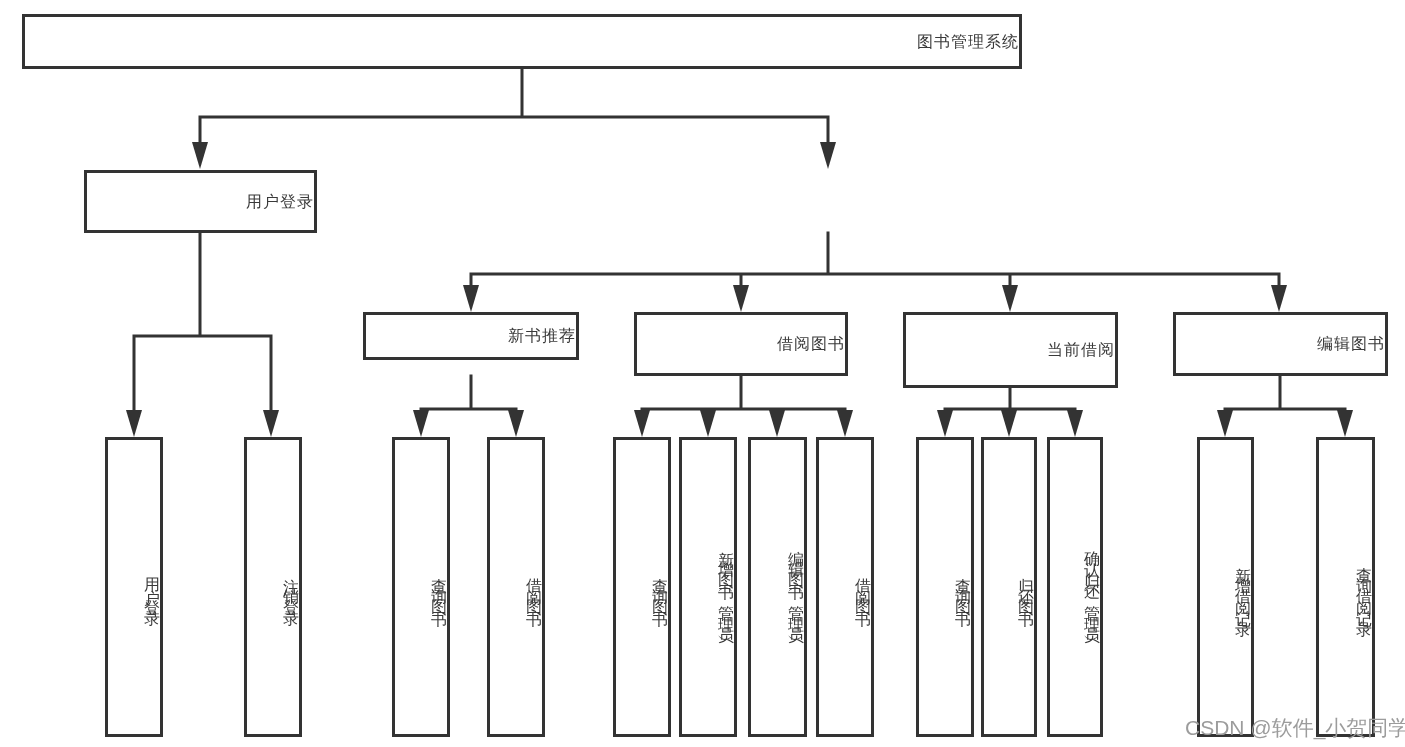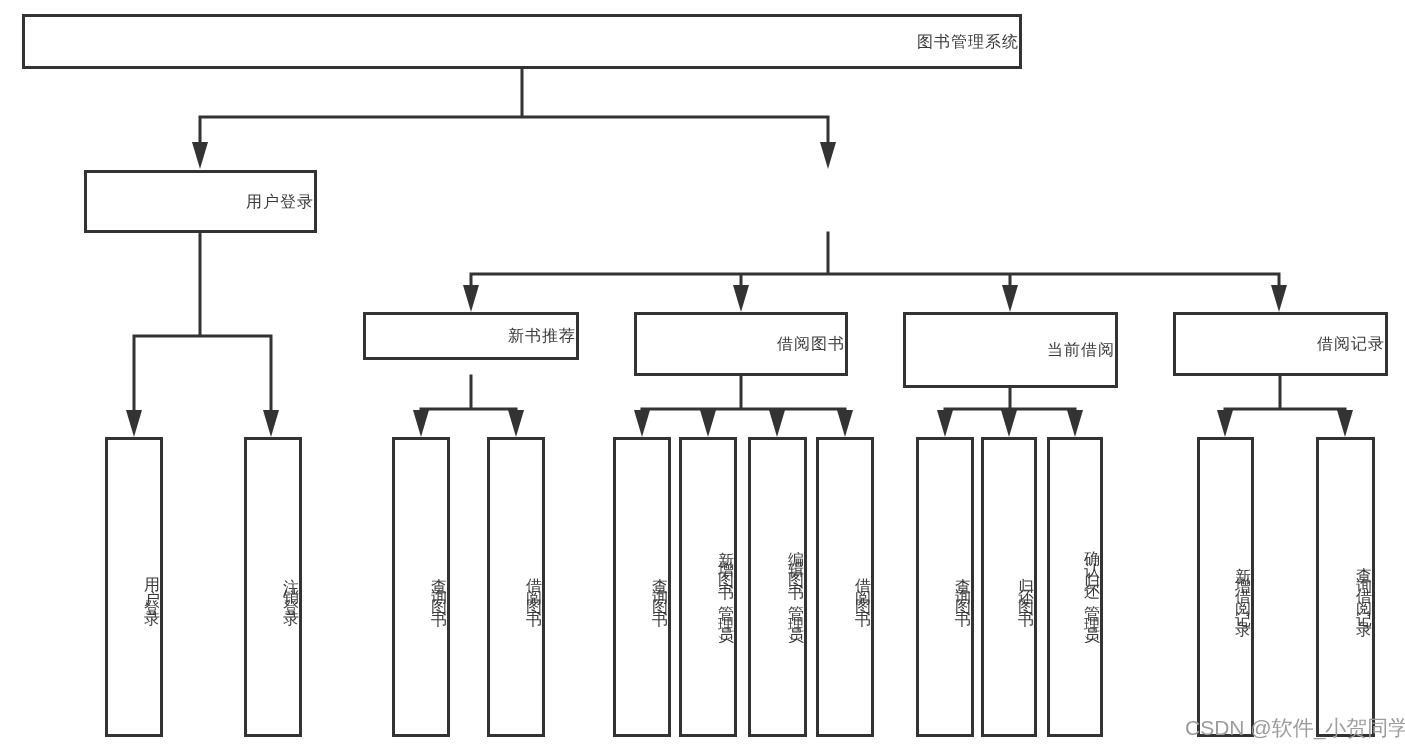--- a/index.html
+++ b/index.html
@@ -127,21 +127,21 @@
   <div class="node h-node" style="left:363px;top:312px;width:216px;height:48px;">
     <span>新书推荐</span>
   </div>
   <div class="node h-node" style="left:634px;top:312px;width:214px;height:64px;">
     <span>借阅图书</span>
   </div>
   <div class="node h-node" style="left:903px;top:312px;width:215px;height:76px;">
     <span>当前借阅</span>
   </div>
   <div class="node h-node" style="left:1173px;top:312px;width:215px;height:64px;">
-    <span>借阅记录</span>
+    <span>编辑图书</span>
   </div>
 
   <div class="node v-node" style="left:105px;top:437px;width:58px;height:300px;">
     <span>用户登录</span>
   </div>
   <div class="node v-node" style="left:244px;top:437px;width:58px;height:300px;">
     <span>注销登录</span>
   </div>
   <div class="node v-node" style="left:392px;top:437px;width:58px;height:300px;">
     <span>查询图书</span>

